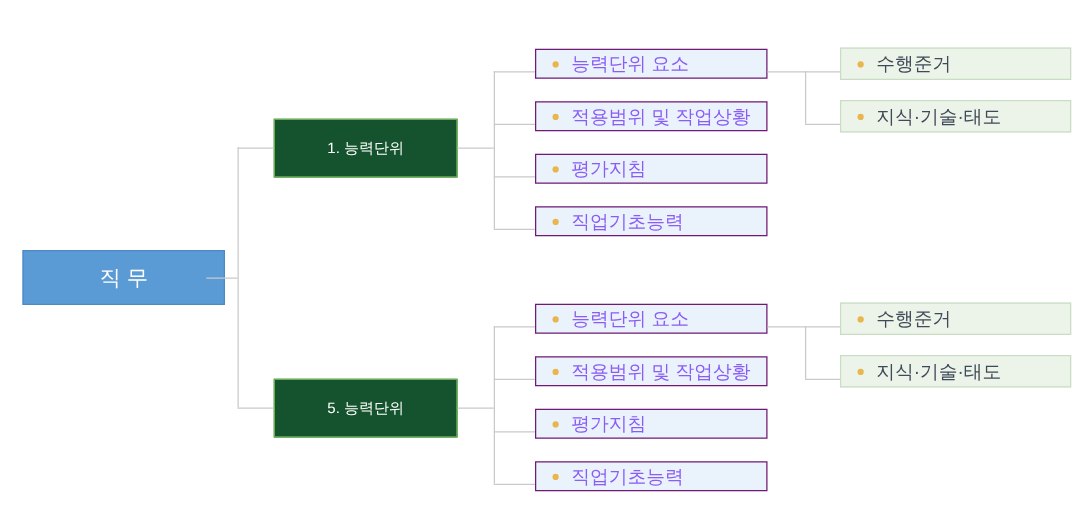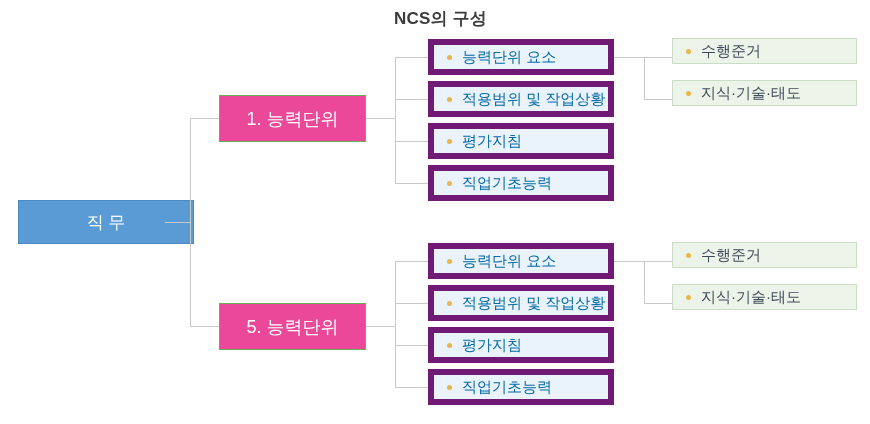--- a/index.html
+++ b/index.html
@@ -25,42 +25,42 @@
   }
   .box {
     position: absolute;
     box-sizing: border-box;
     display: flex;
     align-items: center;
     justify-content: center;
   }
   .root-box {
     left: 18px; top: 200px;
-    width: 176px; height: 44px;
+    width: 162px; height: 44px;
     background: #5b9bd5;
     border: 1px solid #4d8ac4;
     color: #ffffff;
     font-size: 17px;
   }
   .unit-box {
     left: 219px;
     width: 147px; height: 47px;
-    background: #ec4899;
+    background: #14532d;
     border: 1px solid #67b04f;
     color: #ffffff;
-    font-size: 18px;
+    font-size: 12px;
   }
   .unit-1 { top: 95px; }
   .unit-2 { top: 303px; }
   .item-box {
     left: 428px;
-    width: 186px; height: 36px;
+    width: 186px; height: 24px;
     background: #eaf3fc;
-    border: 6px solid #701a75;
-    color: #0369a1;
+    border: 1px solid #701a75;
+    color: #8b5cf6;
     font-size: 15px;
     justify-content: flex-start;
     padding-left: 13px;
   }
   .detail-box {
     left: 672px;
     width: 185px; height: 26px;
     background: #ecf4e9;
     border: 1px solid #c8ddc3;
     color: #3f4a58;
@@ -81,21 +81,20 @@
     background: #c9c9c9;
   }
   .hline { height: 1px; }
   .vline { width: 1px; }
 </style>
 </head>
 <body>
 
 <div class="canvas">
 
-  <div class="diagram-title">NCS의 구성</div>
 
   <div class="box root-box">
     <span>직 무</span>
   </div>
 
   <div class="box unit-box unit-1">
     <span>1. 능력단위</span>
   </div>
   <div class="box unit-box unit-2">
     <span>5. 능력단위</span>

